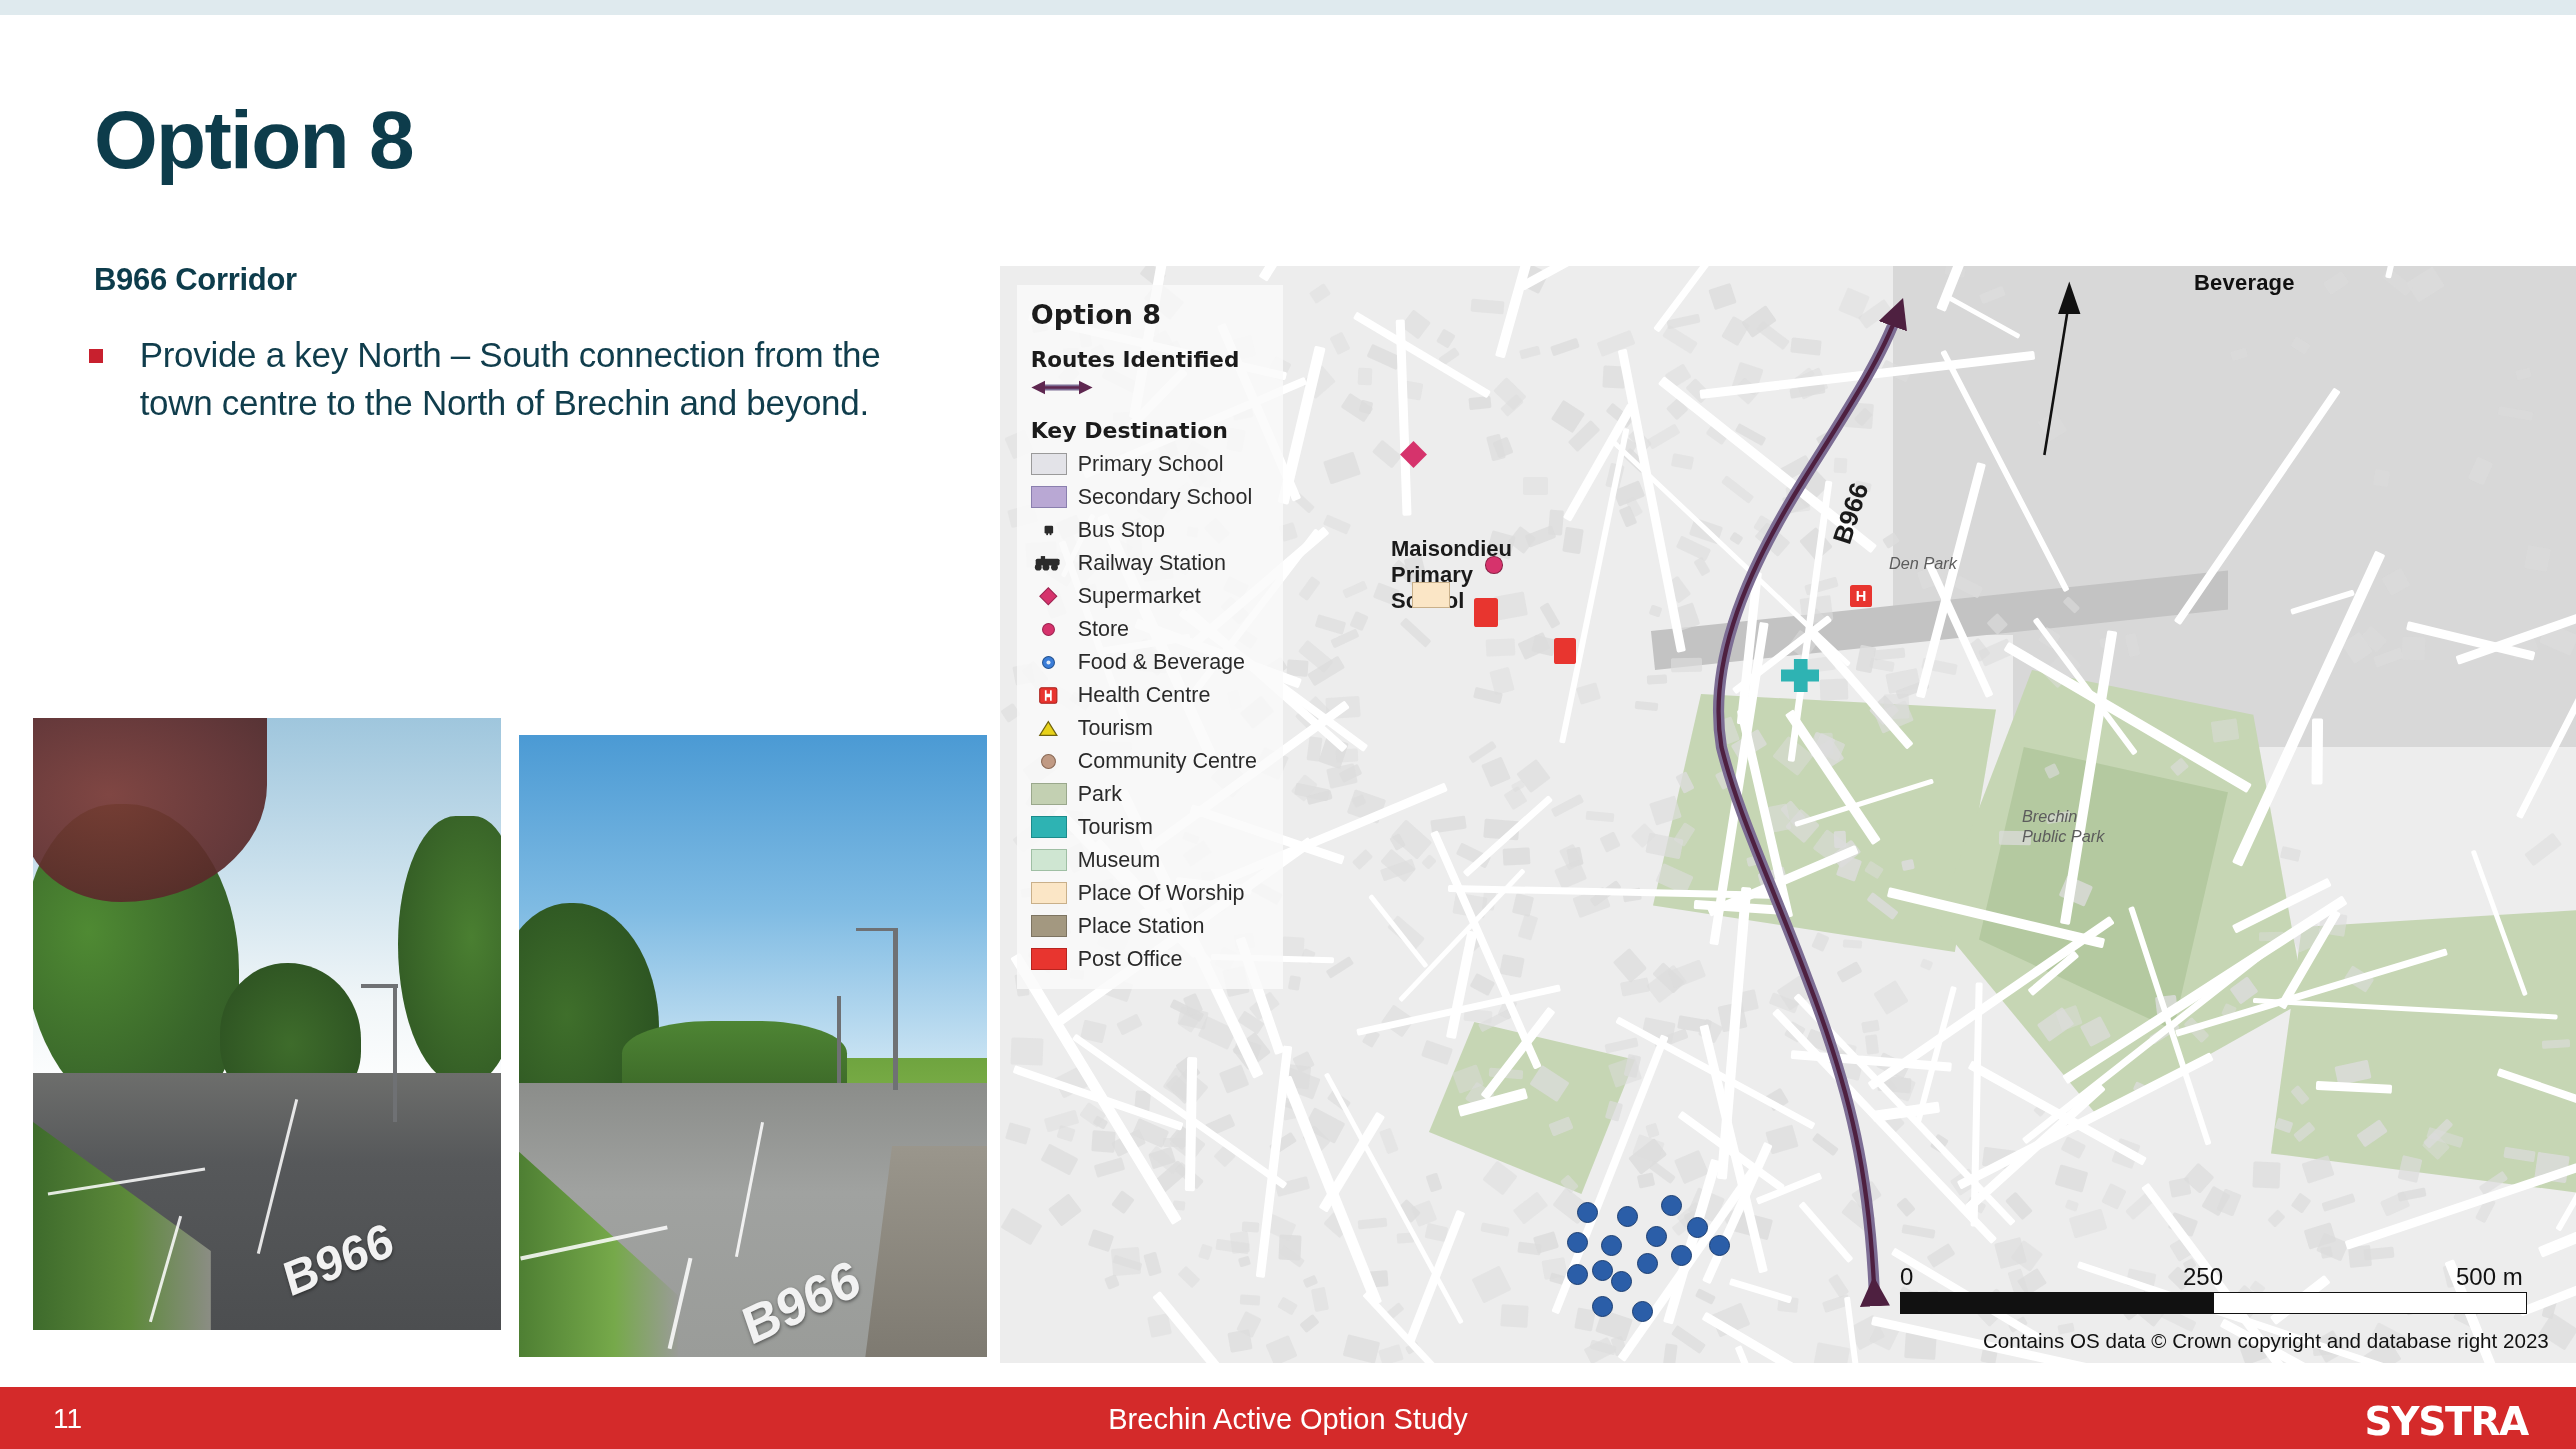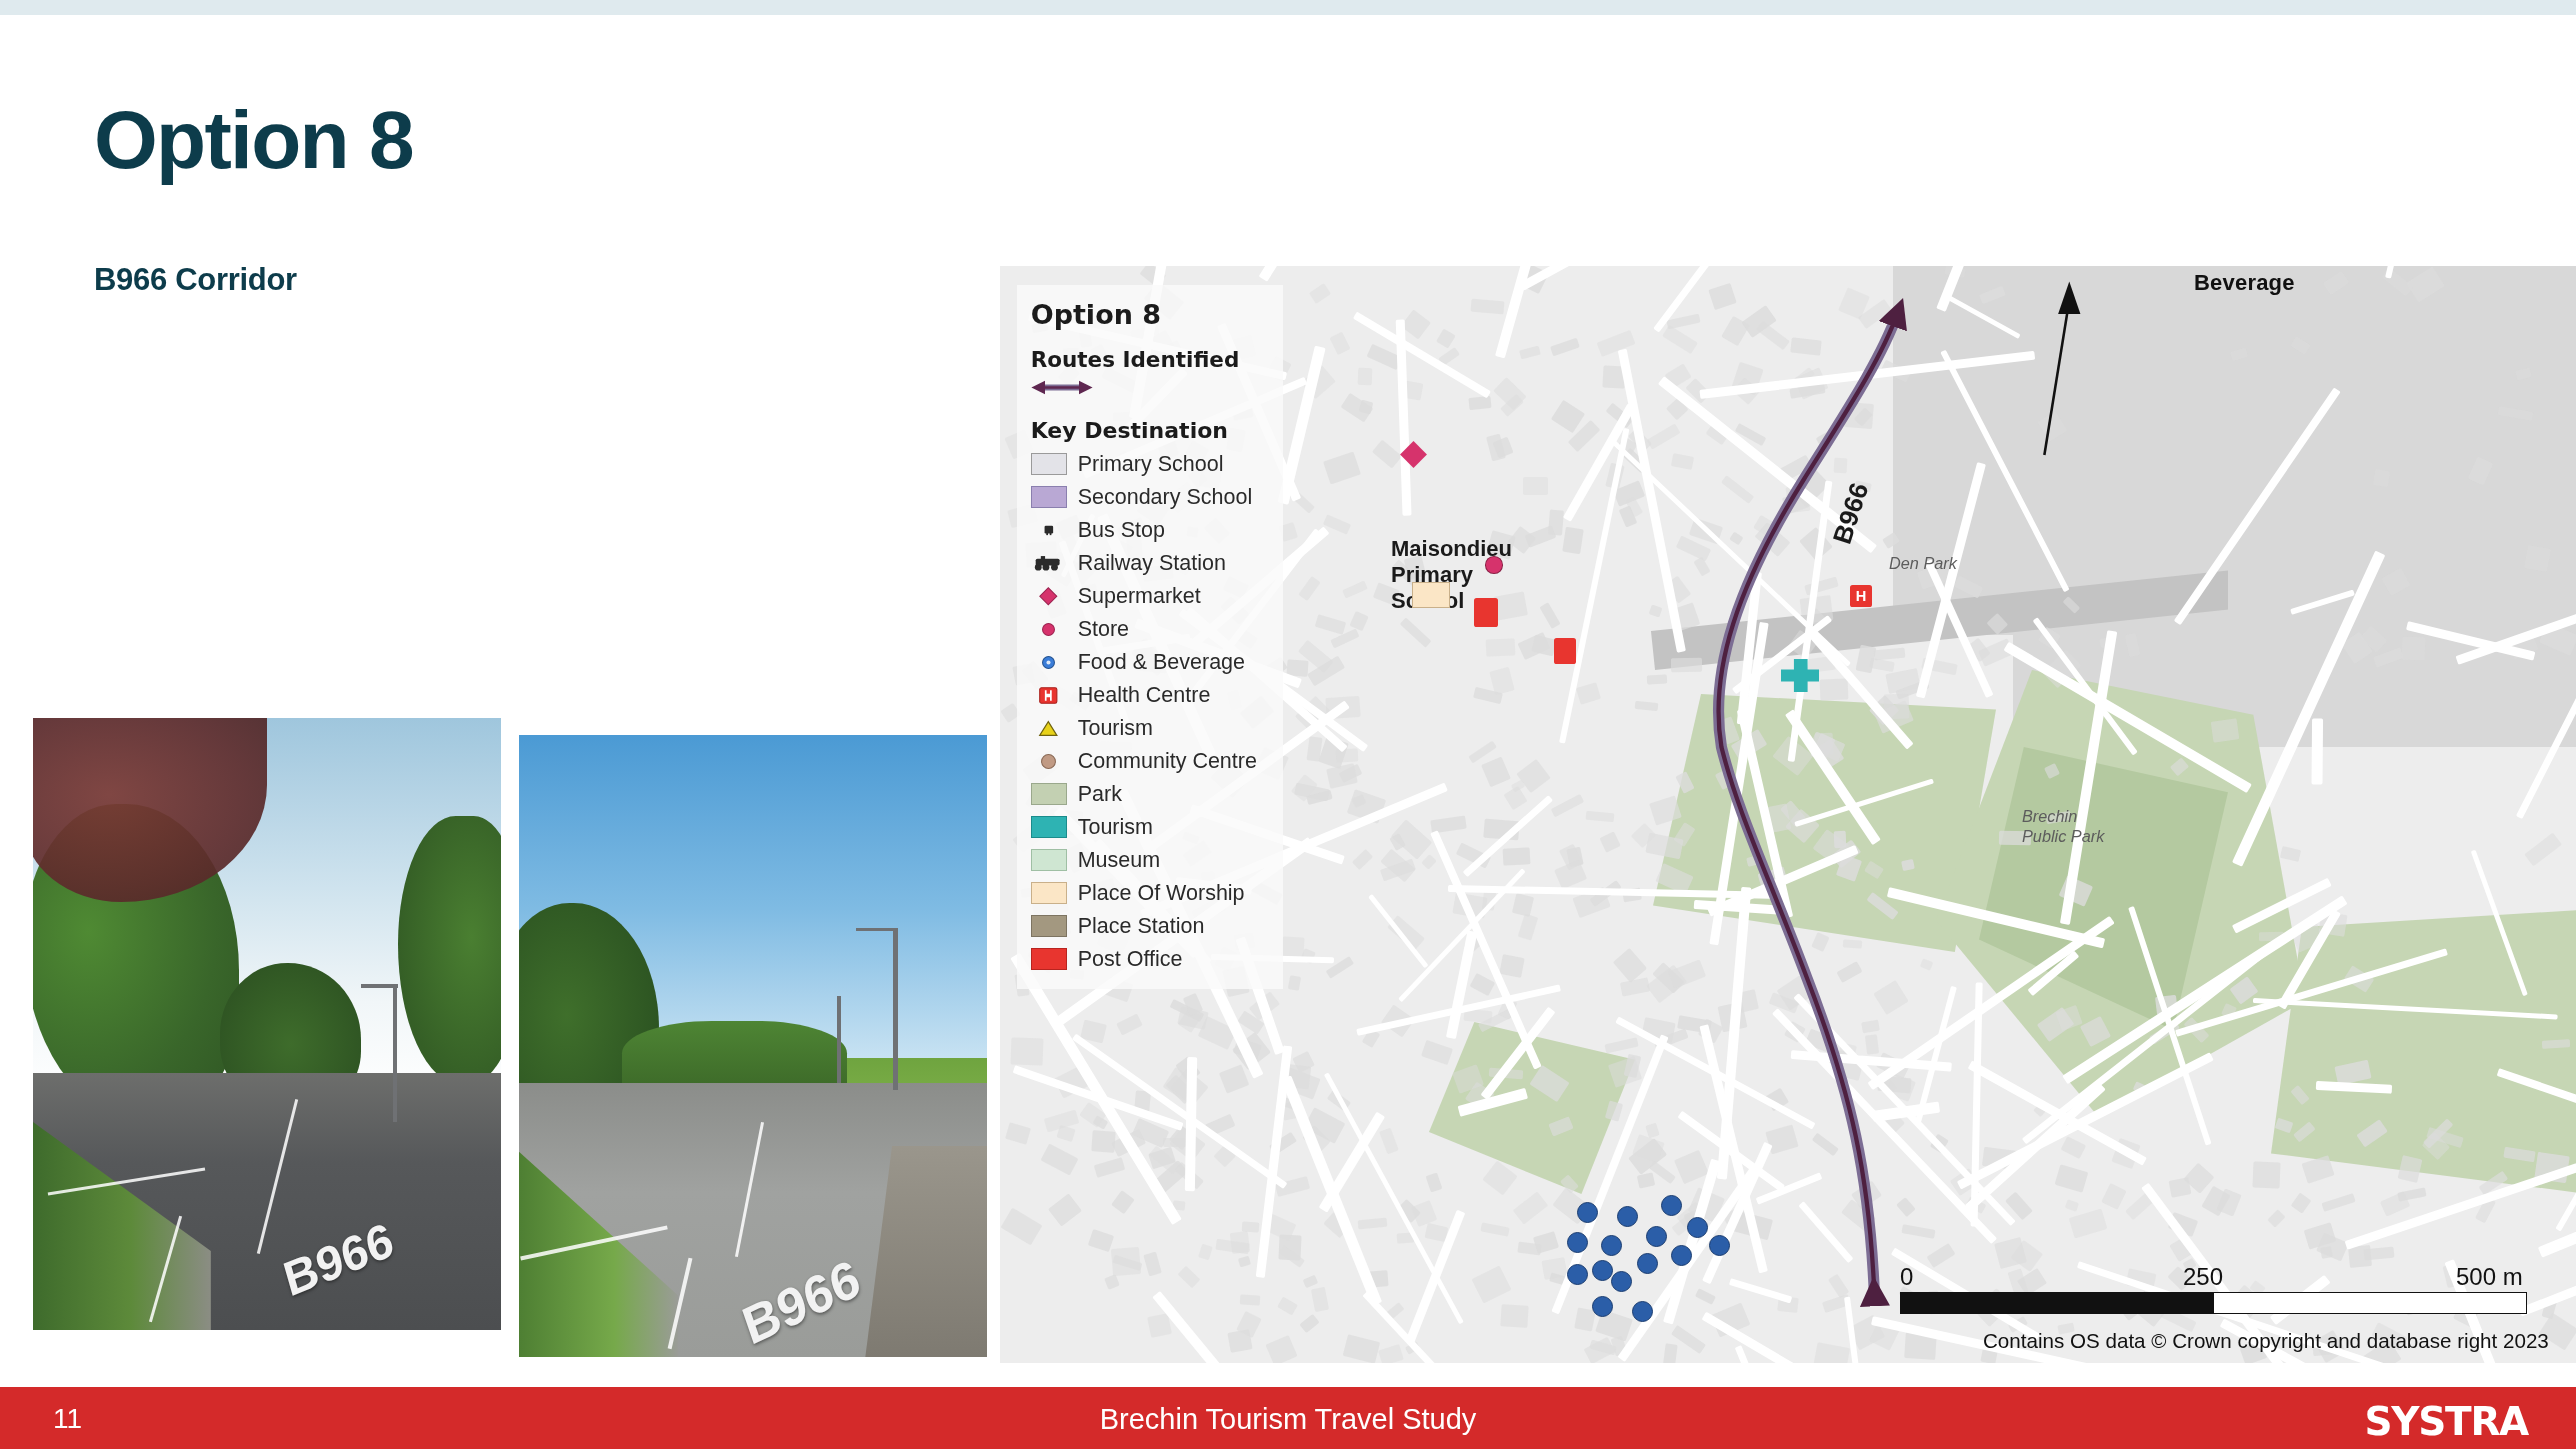--- a/index.html
+++ b/index.html
@@ -348,20 +348,24 @@
 </style>
 </head>
 <body>
 
 <div class="top-strip"></div>
 
 <div class="slide-title">Option 8</div>
 <div class="slide-subtitle">B966 Corridor</div>
 
 <div class="bullets">
+  <div class="bullet-row">
+    <div class="bullet-marker"></div>
+    <div class="bullet-text">Provide a key North – South connection from the town centre to the North of Brechin and beyond.</div>
+  </div>
 </div>
 
 <div class="photo photo-1">
   <div class="ph-sky p1-sky"></div>
   <div class="ph-trees p1-trees-l"></div>
   <div class="ph-trees p1-trees-c"></div>
   <div class="ph-trees p1-trees-r"></div>
   <div class="ph-trees p1-trees-red"></div>
   <div class="ph-road p1-road"></div>
   <div class="ph-verge-l p1-verge-l"></div>
@@ -1296,16 +1300,16 @@
     </div>
     <div class="scalebar-bar">
       <div class="fill"></div>
     </div>
   </div>
   <div class="map-attrib">Contains OS data © Crown copyright and database right 2023</div>
 </div>
 
 <div class="footer">
   <div class="footer-page">11</div>
-  <div class="footer-title">Brechin Tourism Travel Study</div>
+  <div class="footer-title">Brechin Active Option Study</div>
   <div class="footer-logo">SYSTRA</div>
 </div>
 
 
 </body></html>

